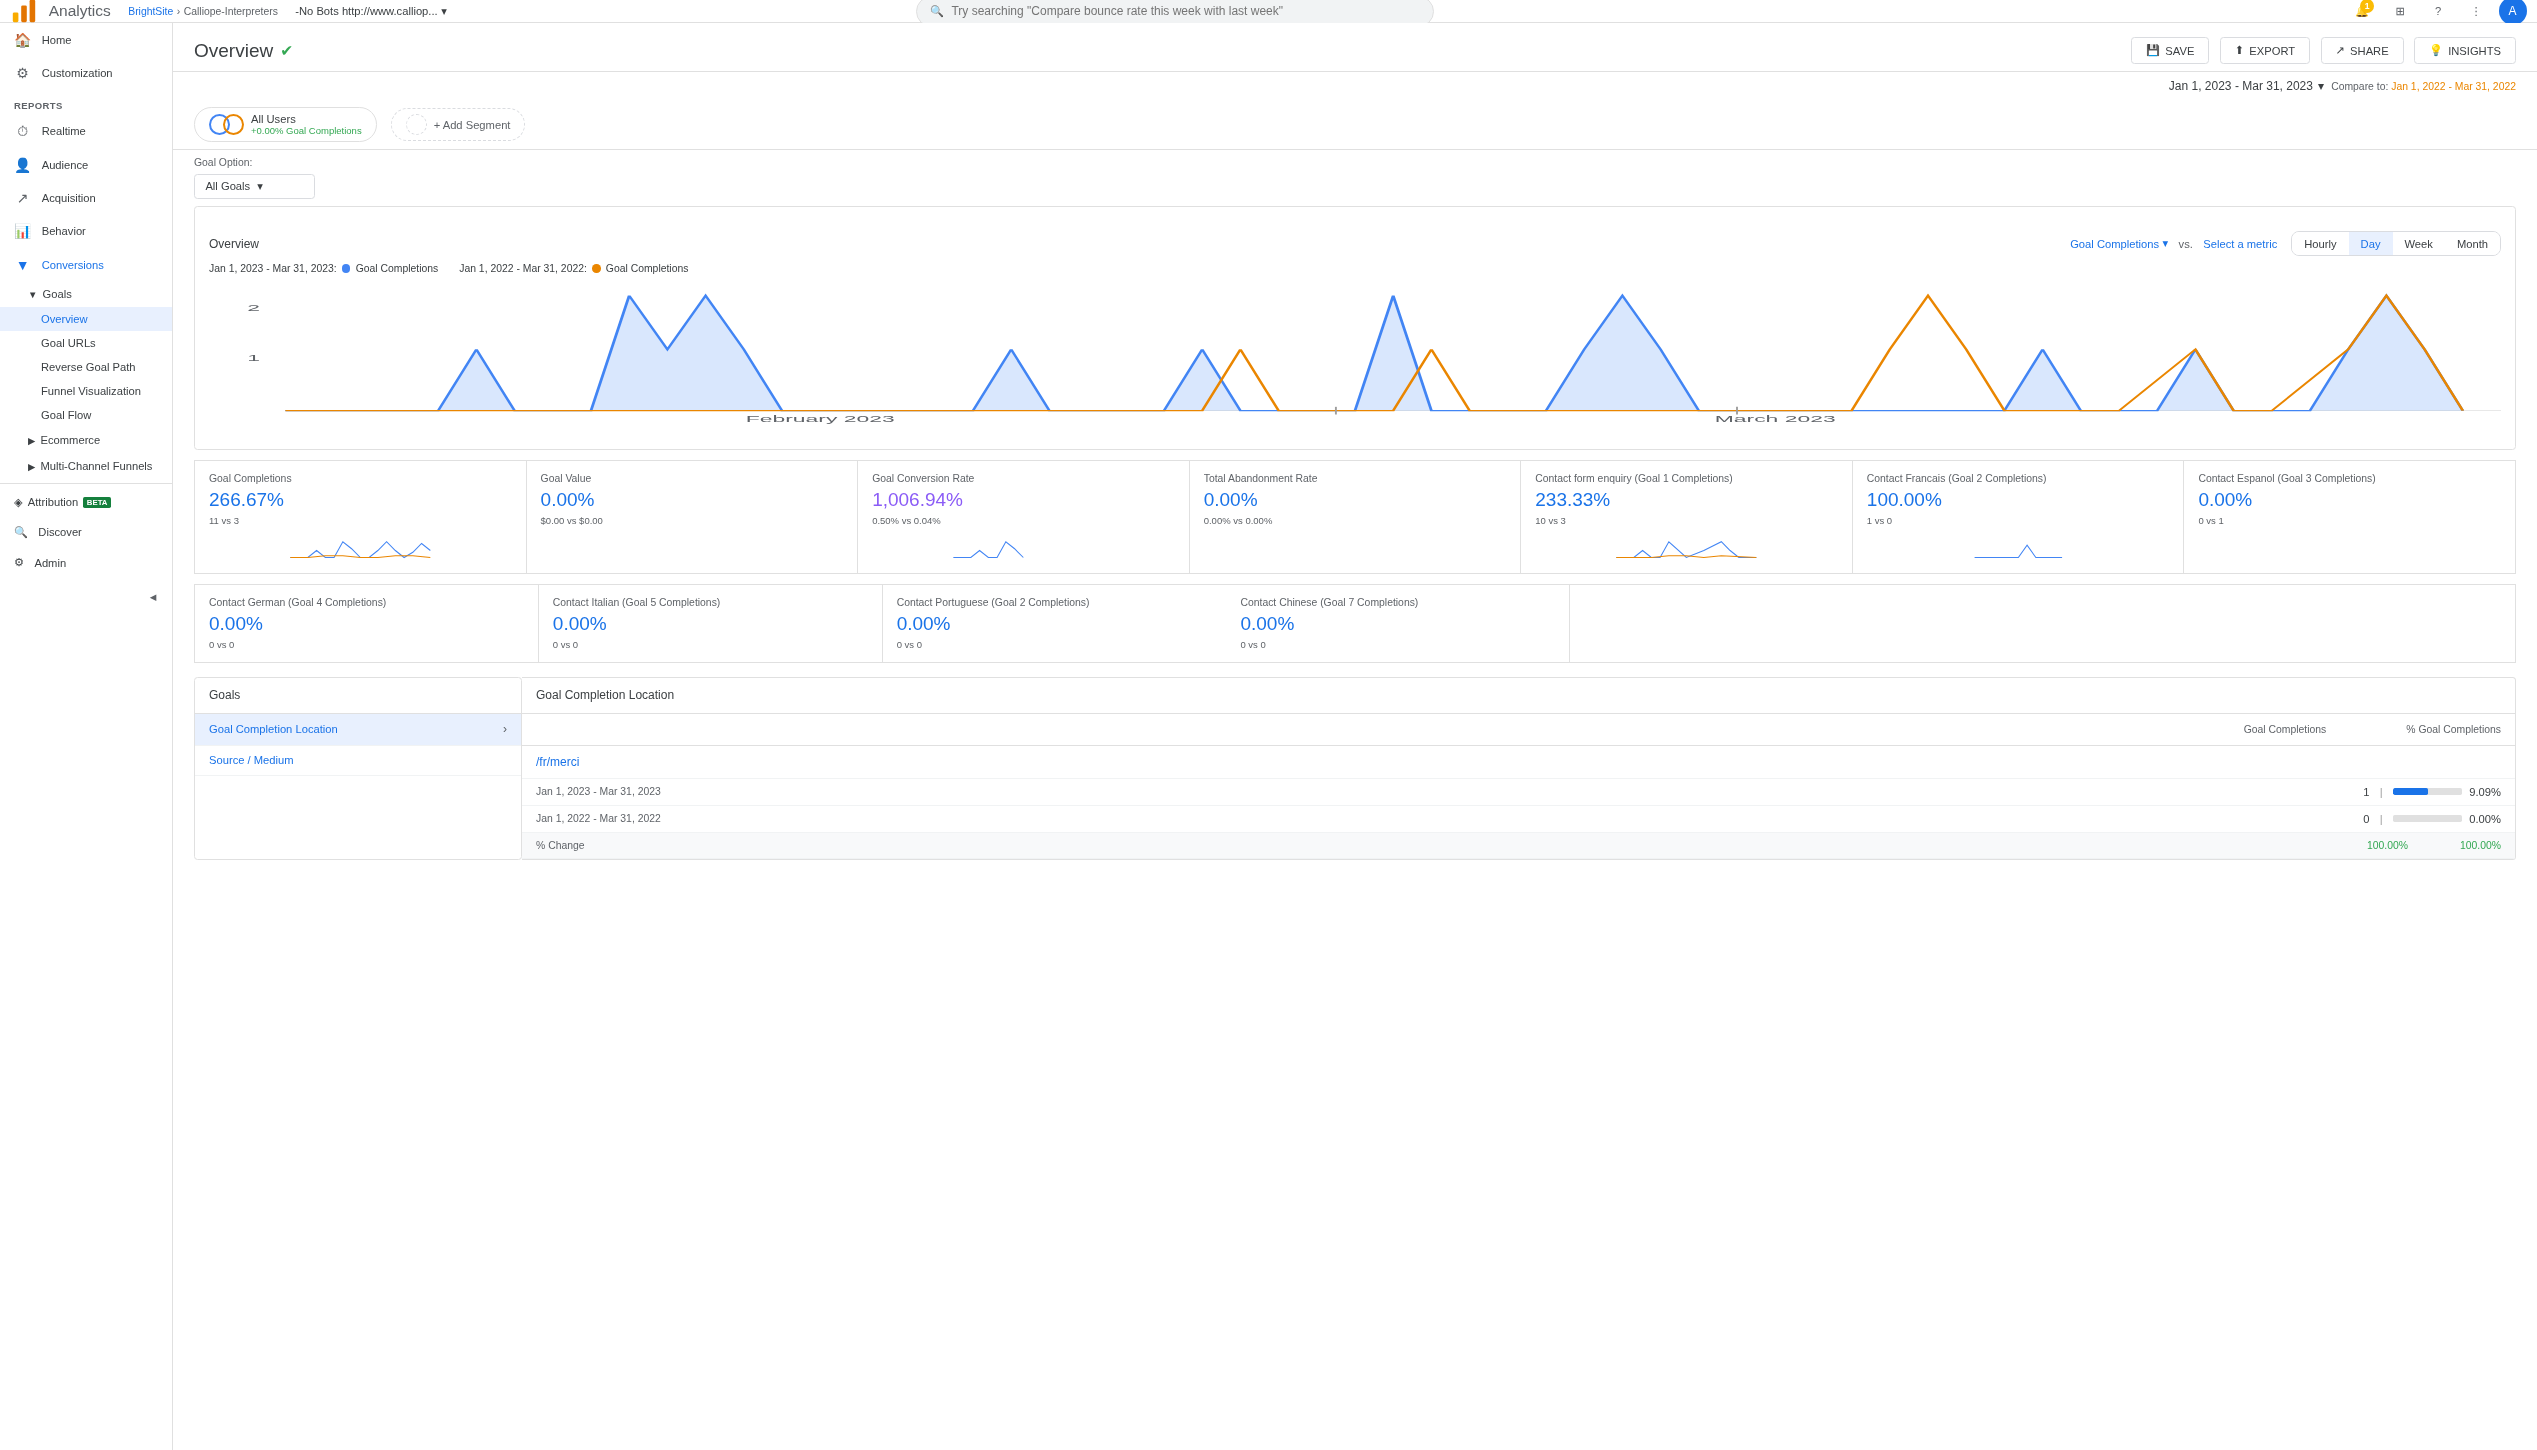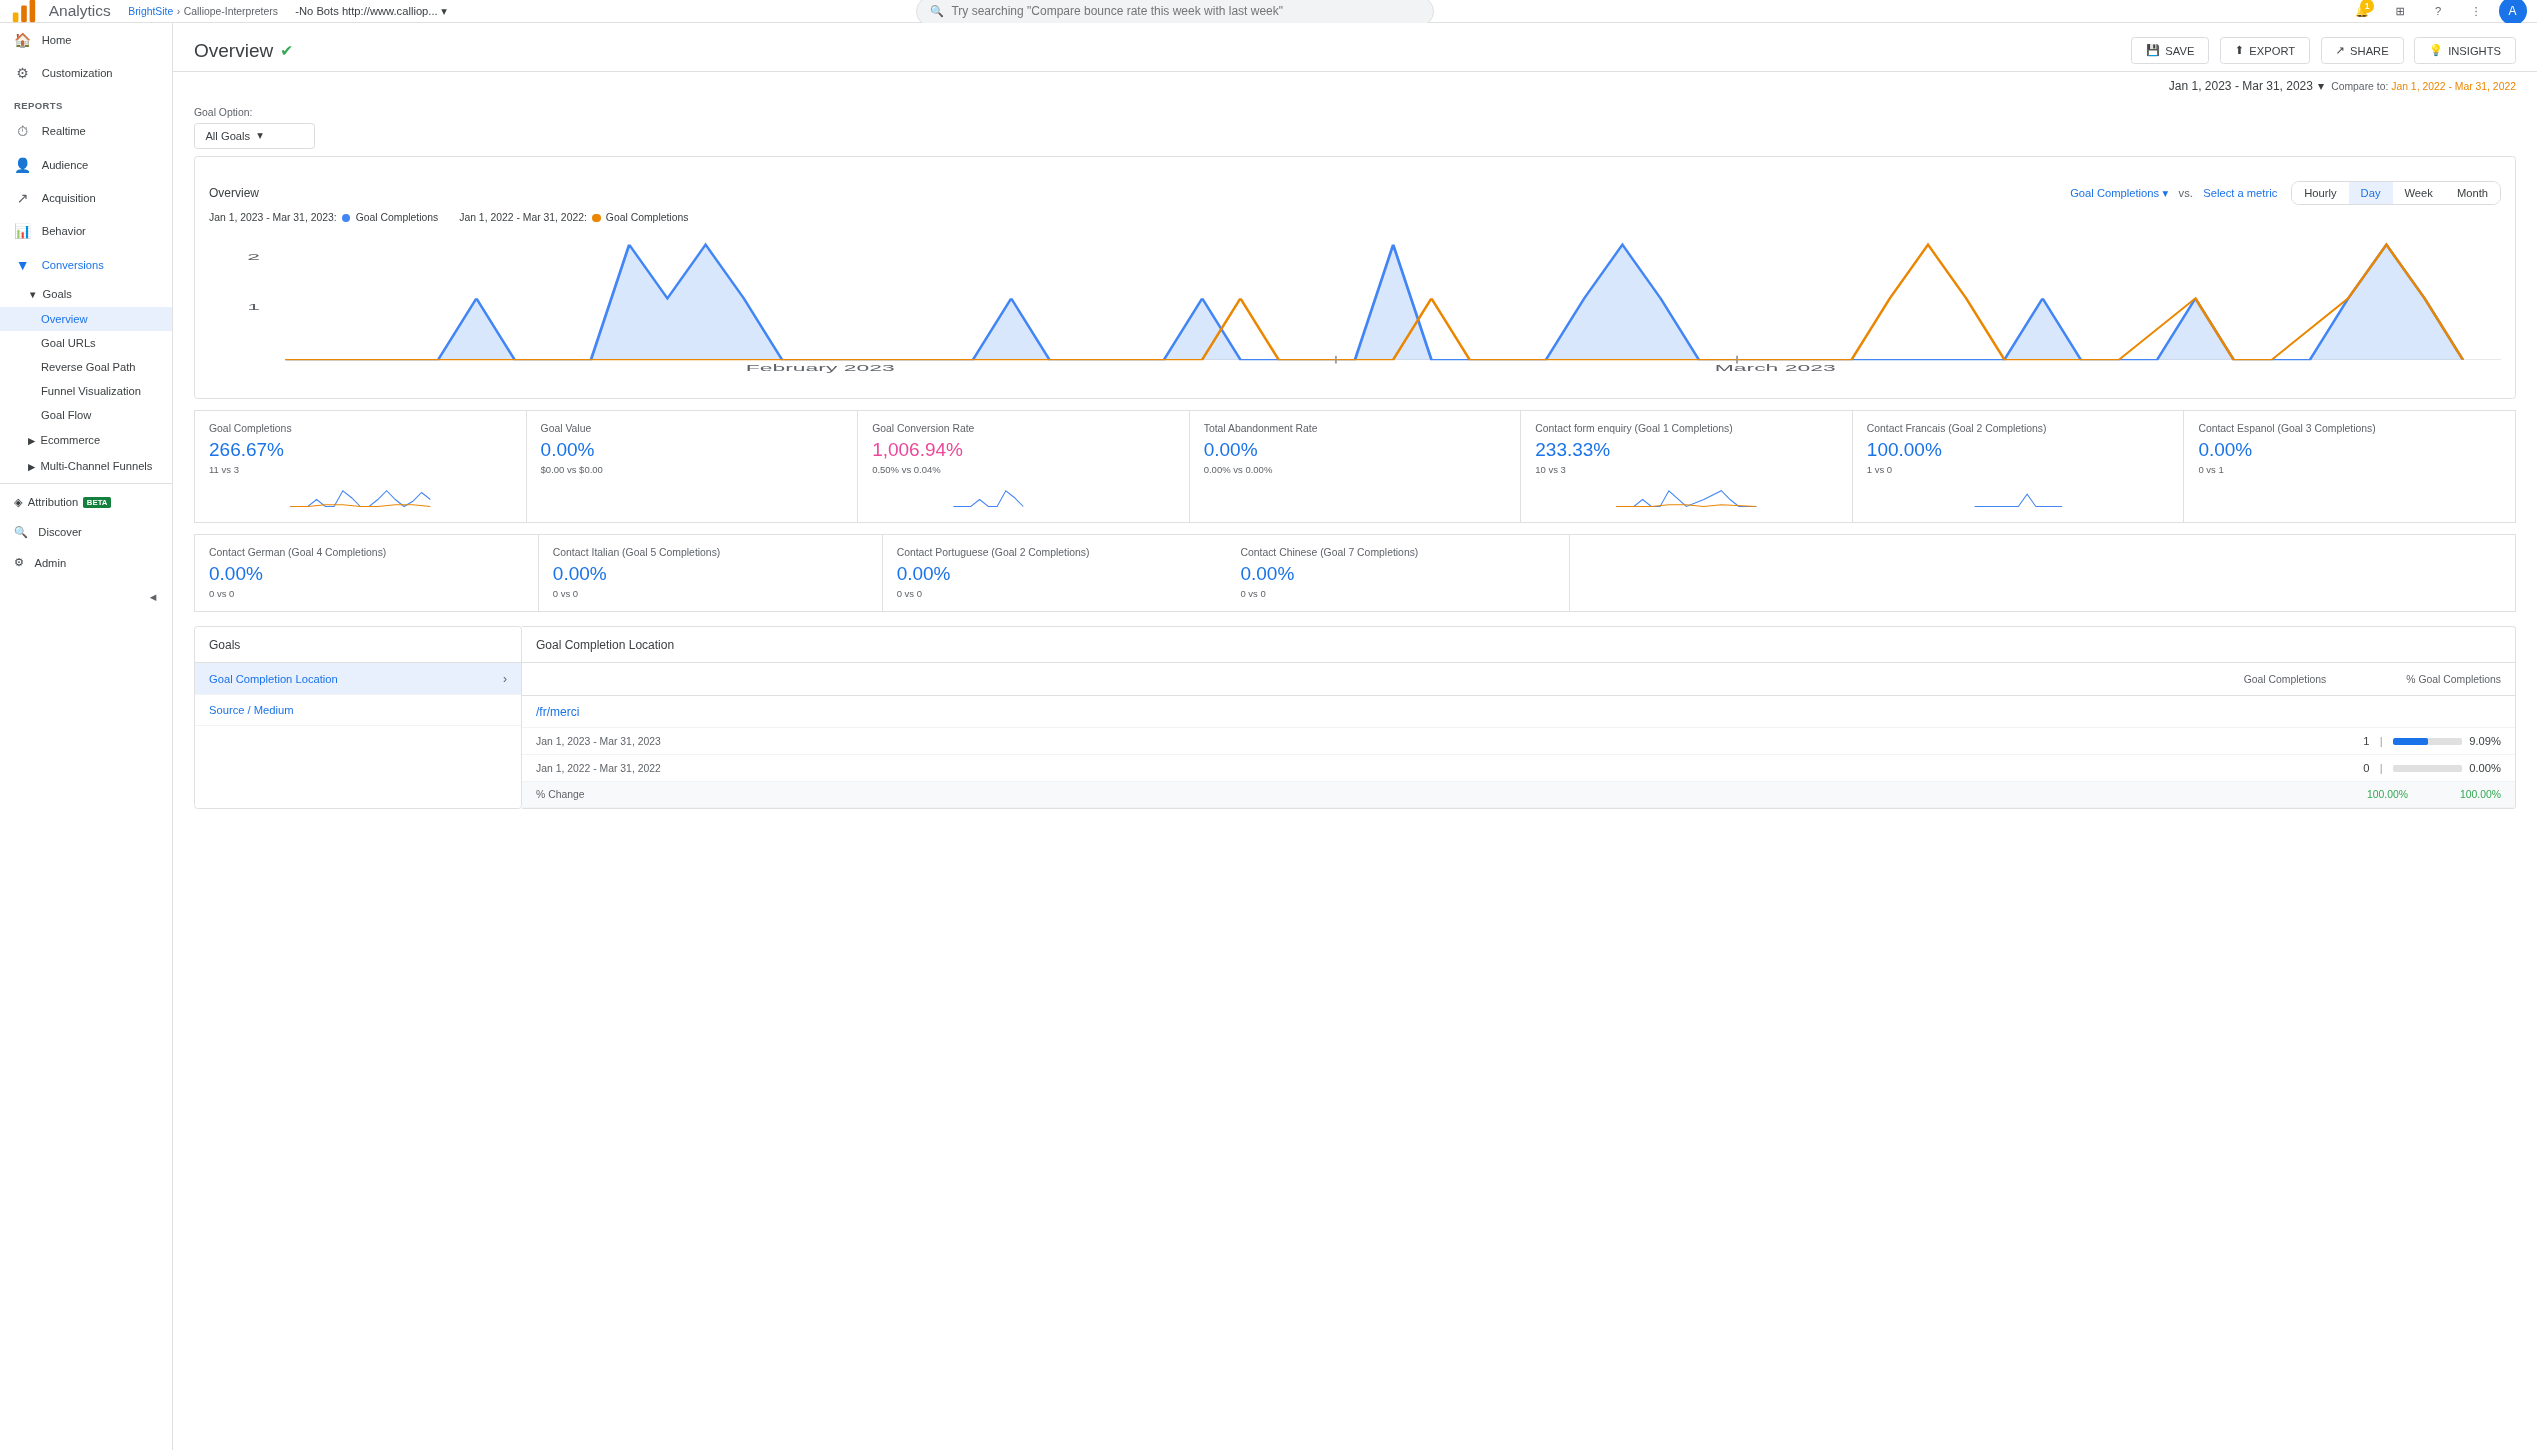--- a/index.html
+++ b/index.html
@@ -277,20 +277,36 @@
       <div class="date-range">
         <span>Jan 1, 2023 - Mar 31, 2023</span>
         <span>▾</span>
       </div>
       <span class="date-range-compare">
         <span>Compare to:</span>
         <span style="color:#ea8600;">Jan 1, 2022 - Mar 31, 2022</span>
       </span>
     </div>
 
+    <div class="segment-bar">
+      <div class="segment-chip">
+        <div class="segment-circles">
+          <div class="circle1"></div>
+          <div class="circle2"></div>
+        </div>
+        <div>
+          <div class="segment-label">All Users</div>
+          <div class="segment-sub">+0.00% Goal Completions</div>
+        </div>
+      </div>
+      <div class="add-segment">
+        <div class="empty-circle"></div>
+        <span>+ Add Segment</span>
+      </div>
+    </div>
 
     <div class="goal-option-bar">
       <div class="goal-label">Goal Option:</div>
       <div class="goal-dropdown">
         <span>All Goals</span>
         <span>▾</span>
       </div>
     </div>
 
     <div class="overview-section">
@@ -361,21 +377,21 @@
               </svg>
           </div>
         </div>
         <div class="metric-card">
           <div class="metric-card-title">Goal Value</div>
           <div class="metric-value" style="color:#1a73e8;">0.00%</div>
           <div class="metric-sub">$0.00 vs $0.00</div>
         </div>
         <div class="metric-card">
           <div class="metric-card-title">Goal Conversion Rate</div>
-          <div class="metric-value" style="color:#ec4899;">1,006.94%</div>
+          <div class="metric-value" style="color:#8b5cf6;">1,006.94%</div>
           <div class="metric-sub">0.50% vs 0.04%</div>
           <div class="metric-sparkline">
             <svg width="100%" height="28" viewBox="0 0 160 32">
                 <polyline points="0,28 20,28 30,20 40,28 50,28 60,10 70,18 80,28" fill="none" stroke="#4285f4" stroke-width="1.2"></polyline>
               </svg>
           </div>
         </div>
         <div class="metric-card">
           <div class="metric-card-title">Total Abandonment Rate</div>
           <div class="metric-value" style="color:#1a73e8;">0.00%</div>

